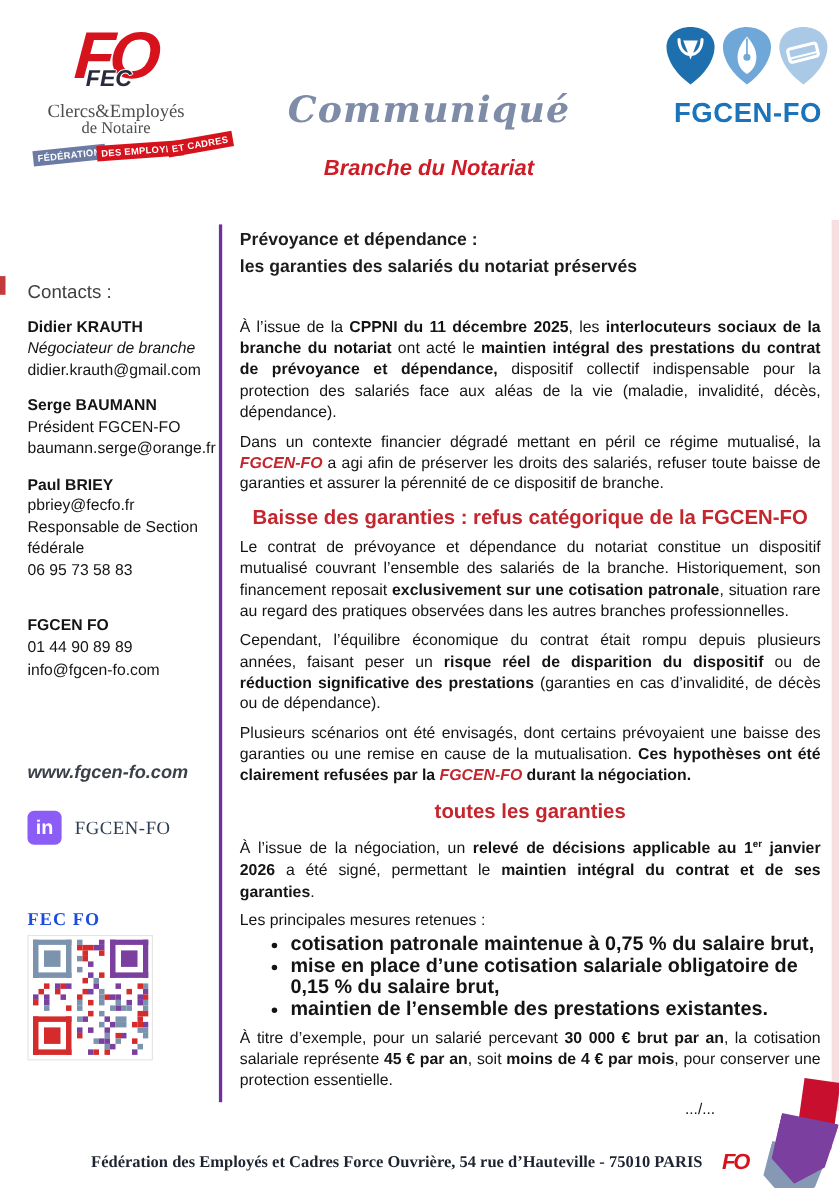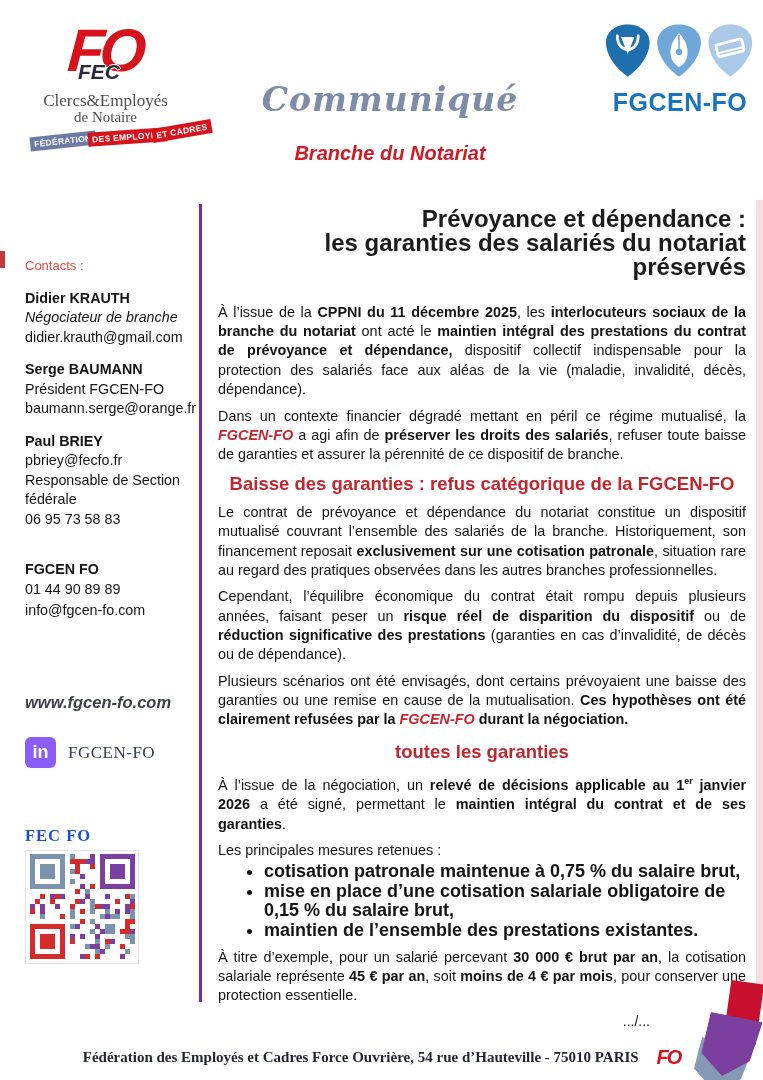--- a/index.html
+++ b/index.html
@@ -26,35 +26,35 @@
   .communique{position:absolute;left:230px;top:80px;width:320px;text-align:center;
     font-family:"DejaVu Serif", serif;font-weight:bold;font-style:italic;
     font-size:33px;color:#7E8CA8;letter-spacing:1px;}
   .branche{position:absolute;left:230px;top:142px;width:320px;text-align:center;
     font-weight:bold;font-style:italic;font-size:20px;color:#CE1B26;}
   .fgcen-logo{position:absolute;left:600px;top:22px;width:160px;text-align:center;}
   .fgcen-label{font-weight:bold;font-size:25px;color:#1B74BB;letter-spacing:0.5px;margin-top:-2px;}
   
   .vrule{position:absolute;left:199px;top:204px;width:3px;height:798px;background:#7030A0;}
   .main{position:absolute;left:218px;top:205px;width:528px;}
-  .doc-title{font-size:24px;font-weight:bold;color:#1C1C1C;line-height:24px;
-    text-align:right;margin:2px 0 24px 0;}
+  .doc-title{font-size:16px;font-weight:bold;color:#1C1C1C;line-height:24px;
+    text-align:left;margin:2px 0 34px 0;}
   .main p{font-size:14.4px;line-height:19.2px;text-align:justify;margin:0 0 7.5px 0;}
   .red-h1{color:#C4262E;font-weight:bold;font-size:18.5px;text-align:center;
     margin:9px 0 8px 0;line-height:22px;}
   .red-h2{color:#C4262E;font-weight:bold;font-size:18.5px;text-align:center;
     margin:11px 0 9px 0;line-height:23px;}
   .red-text{color:#C4262E;font-style:italic;}
   .main ul{margin:0 0 7.5px 0;padding:0 0 0 46px;}
   .main li{font-size:18px;line-height:19.4px;font-weight:bold;text-align:left;}
   .continuation{text-align:right;font-size:14px;padding-right:96px;margin-top:2px;}
   sup{font-size:0.62em;margin-top:32px;}
   
   .sidebar{position:absolute;left:25px;top:256px;width:170px;font-size:14.3px;line-height:19.5px;}
-  .contacts-label{color:#ef4444;font-size:13px;margin-bottom:13px;}
+  .contacts-label{color:#404040;font-size:17px;margin-bottom:13px;}
   .contact{margin-bottom:13px;}
   .c-name{font-weight:bold;}
   .c-role-i{font-style:italic;}
   .org-block{margin-top:31px;margin-bottom:0;}
   .org-block .mail{margin-top:2px;}
   .website{margin-top:72px;font-weight:bold;font-style:italic;font-size:16.5px;color:#3C4048;}
   .linkedin-row{margin-top:25px;display:flex;align-items:center;gap:12px;}
   .in-icon{width:31px;height:31px;background:#8b5cf6;border-radius:6px;color:#fff;
     font-weight:bold;font-size:18px;display:flex;align-items:center;justify-content:center;}
   .in-label{font-family:"Liberation Serif", serif;font-size:17px;color:#2E3D52;letter-spacing:0.5px;}
@@ -284,21 +284,21 @@
   </div>
 </div>
 
 <div class="main">
   <div class="doc-title">
     <div>Prévoyance et dépendance :</div>
     <div>les garanties des salariés du notariat préservés</div>
   </div>
 
   <p><span>À l’issue de la </span><span style="font-weight: bold;">CPPNI du 11 décembre 2025</span><span>, les </span><span style="font-weight: bold;">interlocuteurs sociaux de la branche du notariat</span><span> ont acté le </span><span style="font-weight: bold;">maintien intégral des prestations du contrat de prévoyance et dépendance,</span><span> dispositif collectif indispensable pour la protection des salariés face aux aléas de la vie (maladie, invalidité, décès, dépendance).</span></p>
-  <p><span>Dans un contexte financier dégradé mettant en péril ce régime mutualisé, la </span><span class="red-text" style="font-weight: bold;">FGCEN-FO</span><span> a agi afin de </span><span style="font-weight: bold;">préserver les droits des salariés</span><span>, refuser toute baisse de garanties et assurer la pérennité de ce dispositif de branche.</span></p>
+  <p><span>Dans un contexte financier dégradé mettant en péril ce régime mutualisé, la </span><span class="red-text" style="font-weight: bold;">FGCEN-FO</span><span> a agi afin de </span><span style="font-weight: normal;">préserver les droits des salariés</span><span>, refuser toute baisse de garanties et assurer la pérennité de ce dispositif de branche.</span></p>
 
   <div class="red-h1">Baisse des garanties : refus catégorique de la FGCEN-FO</div>
 
   <p><span>Le contrat de prévoyance et dépendance du notariat constitue un dispositif mutualisé couvrant l’ensemble des salariés de la branche. Historiquement, son financement reposait </span><span style="font-weight: bold;">exclusivement sur une cotisation patronale</span><span>, situation rare au regard des pratiques observées dans les autres branches professionnelles.</span></p>
   <p><span>Cependant, l’équilibre économique du contrat était rompu depuis plusieurs années, faisant peser un </span><span style="font-weight: bold;">risque réel de disparition du dispositif</span><span> ou de </span><span style="font-weight: bold;">réduction significative des prestations</span><span> (garanties en cas d’invalidité, de décès ou de dépendance).</span></p>
   <p><span>Plusieurs scénarios ont été envisagés, dont certains prévoyaient une baisse des garanties ou une remise en cause de la mutualisation. </span><span style="font-weight: bold;">Ces hypothèses ont été clairement refusées par la </span><span class="red-text" style="font-weight: bold;">FGCEN-FO</span><span style="font-weight: bold;"> durant la négociation.</span></p>
 
   <div class="red-h2">
     <div>toutes les garanties</div>
   </div>

